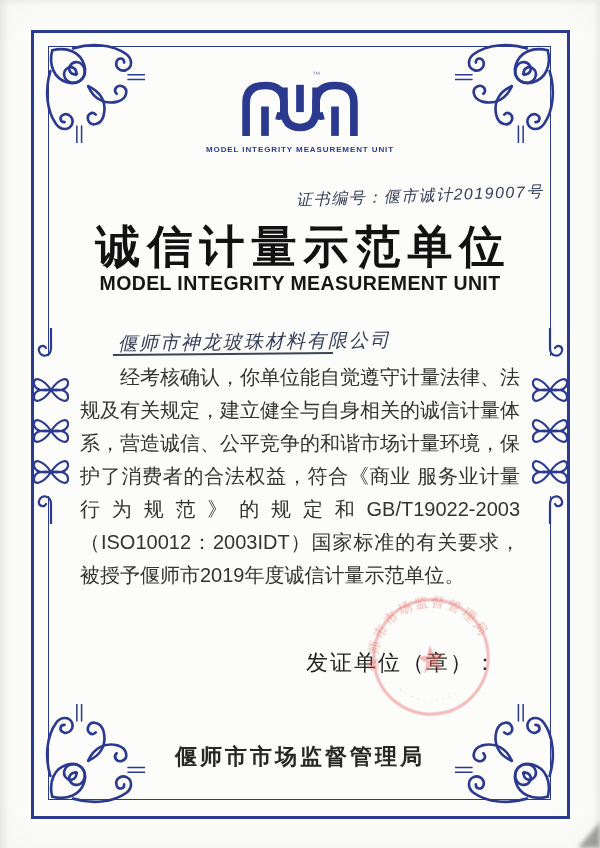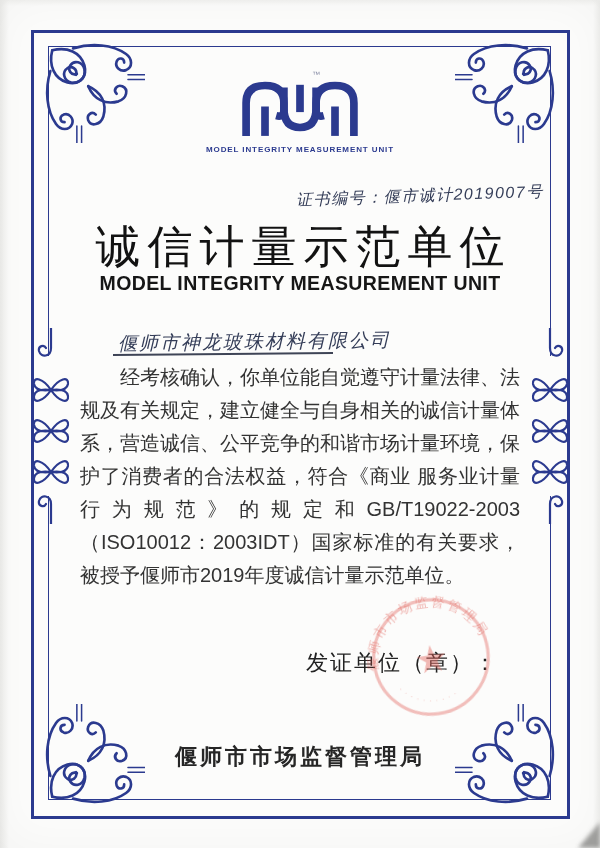--- a/index.html
+++ b/index.html
@@ -24,21 +24,21 @@
   .side-strip.left{left:29px;}
   .side-strip.right{right:28px;transform:scaleX(-1);}
 
   .logo{position:absolute;left:0;right:0;top:68px;text-align:center;}
   .logo svg{display:inline-block;}
   .logo-caption{margin-top:3px;font-size:8px;font-weight:bold;letter-spacing:.9px;color:#2b3a8f;}
   .tm{position:absolute;left:312px;top:2px;font-size:8px;color:#8a8fa8;}
 
   .handwriting{color:#343d58;font-style:italic;}
   .cert-no{position:absolute;right:56px;top:186px;font-size:16px;letter-spacing:1.5px;transform:rotate(-2deg);white-space:nowrap;}
-  .title-cn{position:absolute;left:0;right:0;top:217px;text-align:center;font-family:"Liberation Serif",serif;font-size:45px;font-weight:normal;letter-spacing:7px;padding-left:7px;color:#121212;}
+  .title-cn{position:absolute;left:0;right:0;top:217px;text-align:center;font-family:"Liberation Serif",serif;font-size:45px;font-weight:bold;letter-spacing:7px;padding-left:7px;color:#121212;}
   .title-en{position:absolute;left:0;right:0;top:272px;text-align:center;font-size:19.5px;font-weight:bold;letter-spacing:.4px;color:#161616;}
   .company{position:absolute;left:118px;top:329px;font-size:19px;letter-spacing:2px;transform:rotate(-.8deg);white-space:nowrap;}
   .company-underline{position:absolute;left:113px;top:353px;width:220px;height:2px;background:#3e4456;transform:rotate(-.5deg);}
   .body-text{position:absolute;left:80px;top:361px;width:440px;font-size:20px;line-height:33px;color:#333;text-align:justify;text-indent:2em;margin:0;}
   .issuer-line{position:absolute;left:306px;top:648px;font-size:22px;letter-spacing:2px;color:#222;white-space:nowrap;}
   .seal{position:absolute;left:362px;top:588px;width:138px;height:138px;opacity:.8;transform:rotate(-8deg);filter:blur(.4px);}
   .issuer-name{position:absolute;left:0;right:0;top:742px;text-align:center;font-size:22px;font-weight:bold;letter-spacing:3px;color:#262626;}
   .corner-smudge{position:absolute;right:0;bottom:0;width:0;height:0;border-bottom:26px solid #8f8f8d;border-left:22px solid transparent;filter:blur(2px);opacity:.85;}
 </style>
 </head>

